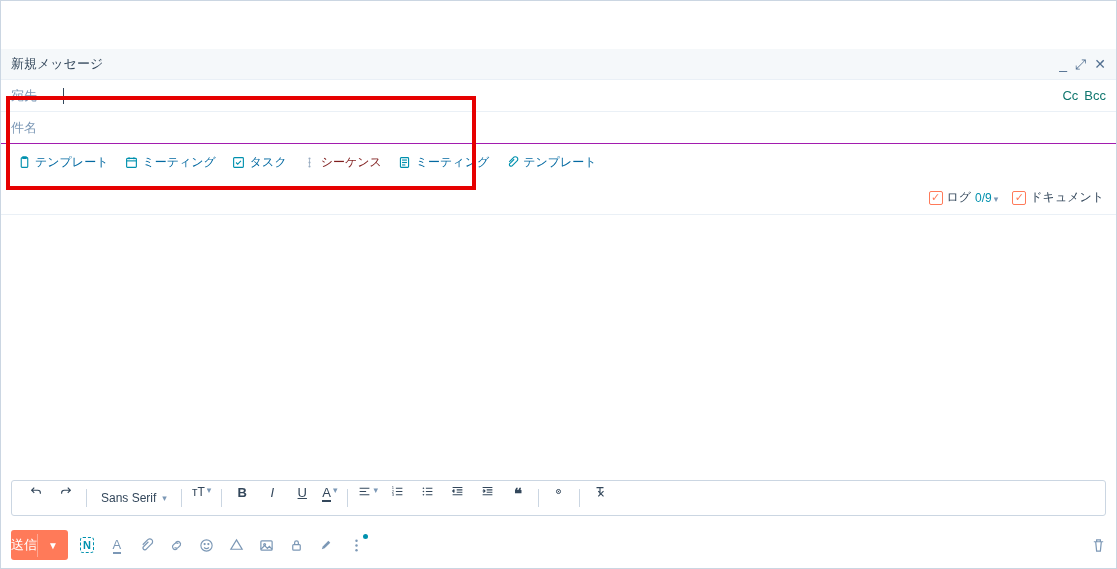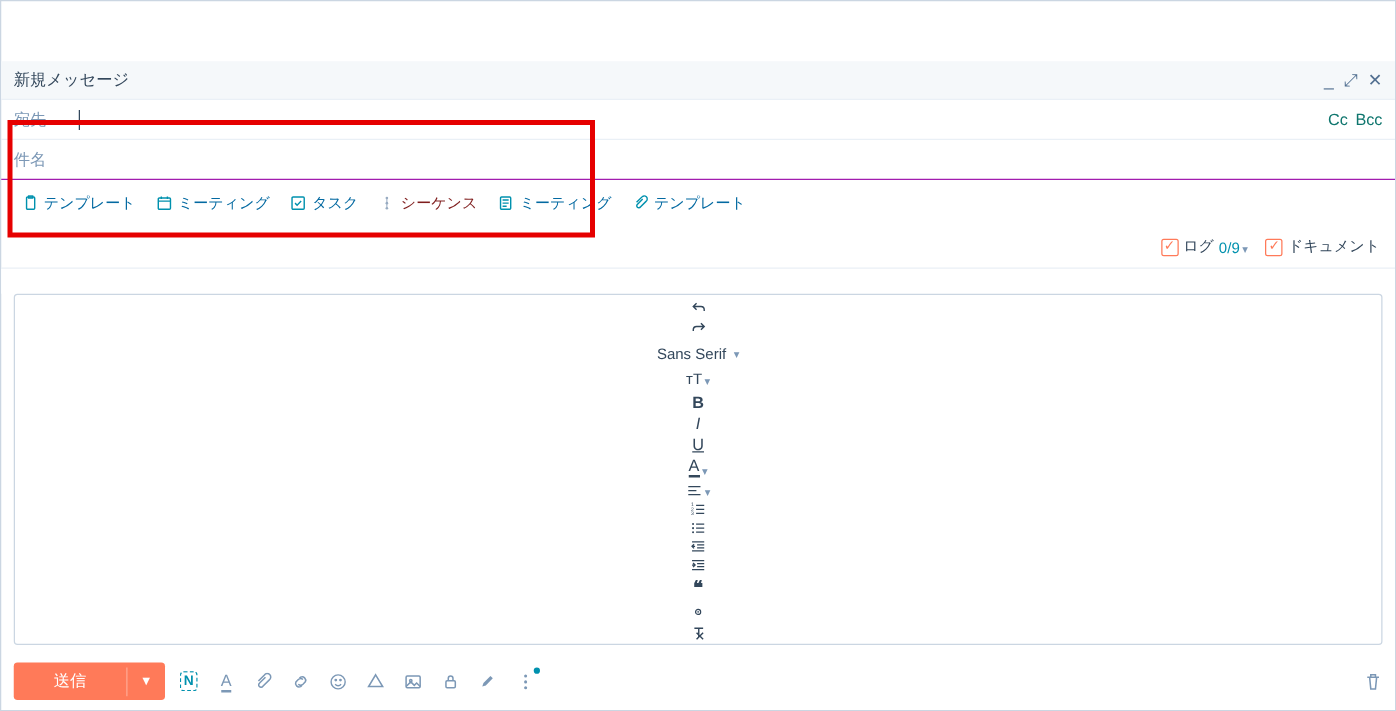--- a/index.html
+++ b/index.html
@@ -17,28 +17,28 @@
 .tools-row { display: flex; align-items: center; padding: 8px 12px; gap: 8px; flex-wrap: wrap; font-size: 12px; border-bottom: 1px solid #eaf0f6; position: relative; }
 .red-box { position: absolute; left: 6px; top: 96px; width: 470px; height: 94px; border: 4px solid #e60000; pointer-events: none; z-index: 10; }
 .tool-btn { display: inline-flex; align-items: center; gap: 4px; color: #0369a1; cursor: pointer; padding: 2px 4px; }
 .tool-btn.disabled { color: #7f1d1d; cursor: default; }
 .tool-icon { width: 14px; height: 14px; display: inline-flex; align-items: center; justify-content: center; }
 .tools-right { margin-left: auto; display: flex; gap: 14px; align-items: center; }
 .checkbox-item { display: inline-flex; align-items: center; gap: 4px; font-size: 12px; color: #33475b; cursor: pointer; }
 .checkbox-box { width: 14px; height: 14px; border: 1px solid #ff7a59; border-radius: 2px; display: inline-flex; align-items: center; justify-content: center; color: #ff7a59; font-size: 11px; line-height: 1; }
 .log-count { color: #0091ae; }
 .body-area { flex: 1; overflow-y: auto; padding: 10px; background: #fff; }
-.format-bar { display: flex; align-items: center; gap: 2px; padding: 4px 10px; border: 1px solid #cbd6e2; border-radius: 3px; margin: 0 10px 6px 10px; background: #fff; flex-wrap: nowrap; overflow: hidden; flex-direction: column; }
-.fmt-btn { width: 28px; height: 26px; display: inline-flex; align-items: flex-end; justify-content: center; cursor: pointer; color: #33475b; border-radius: 2px; font-size: 13px; }
+.format-bar { display: flex; align-items: center; gap: 2px; padding: 4px 10px; border: 1px solid #cbd6e2; border-radius: 3px; margin: 0 10px 6px 10px; background: #fff; flex-wrap: nowrap; overflow: hidden; }
+.fmt-btn { width: 28px; height: 26px; display: inline-flex; align-items: flex-start; justify-content: center; cursor: pointer; color: #33475b; border-radius: 2px; font-size: 13px; }
 .font-select { padding: 2px 6px; font-size: 12px; color: #33475b; display: inline-flex; align-items: center; gap: 4px; cursor: pointer; margin: 0 2px; }
 .caret { font-size: 9px; margin-left: 2px; color: #7c98b6; }
 .sep { width: 1px; height: 18px; background: #cbd6e2; margin: 0 4px; }
 .footer { display: flex; align-items: center; padding: 8px 10px; gap: 10px; }
 .send-btn { display: inline-flex; align-items: center; background: #ff7a59; color: #fff; border-radius: 3px; overflow: hidden; cursor: pointer; font-size: 13px; }
-.send-main { padding: 6px 32px; }
+.send-main { padding: 6px 0; }
 .send-drop { padding: 6px 10px; border-left: 1px solid rgba(255,255,255,0.35); font-size: 10px; }
 .footer-icons { display: flex; align-items: center; gap: 12px; color: #7c98b6; font-size: 16px; }
 .footer-icons .fi { cursor: pointer; display: inline-flex; align-items: center; justify-content: center; width: 18px; height: 18px; }
 .footer-right { margin-left: auto; display: flex; align-items: center; gap: 12px; color: #7c98b6; }
 .notion-icon { border: 1px dashed #0091ae; border-radius: 3px; padding: 0 2px; color: #0091ae; font-size: 11px; font-weight: bold; line-height: 14px; }
 svg { display: block; }
 </style>
 </head>
 <body>
 

